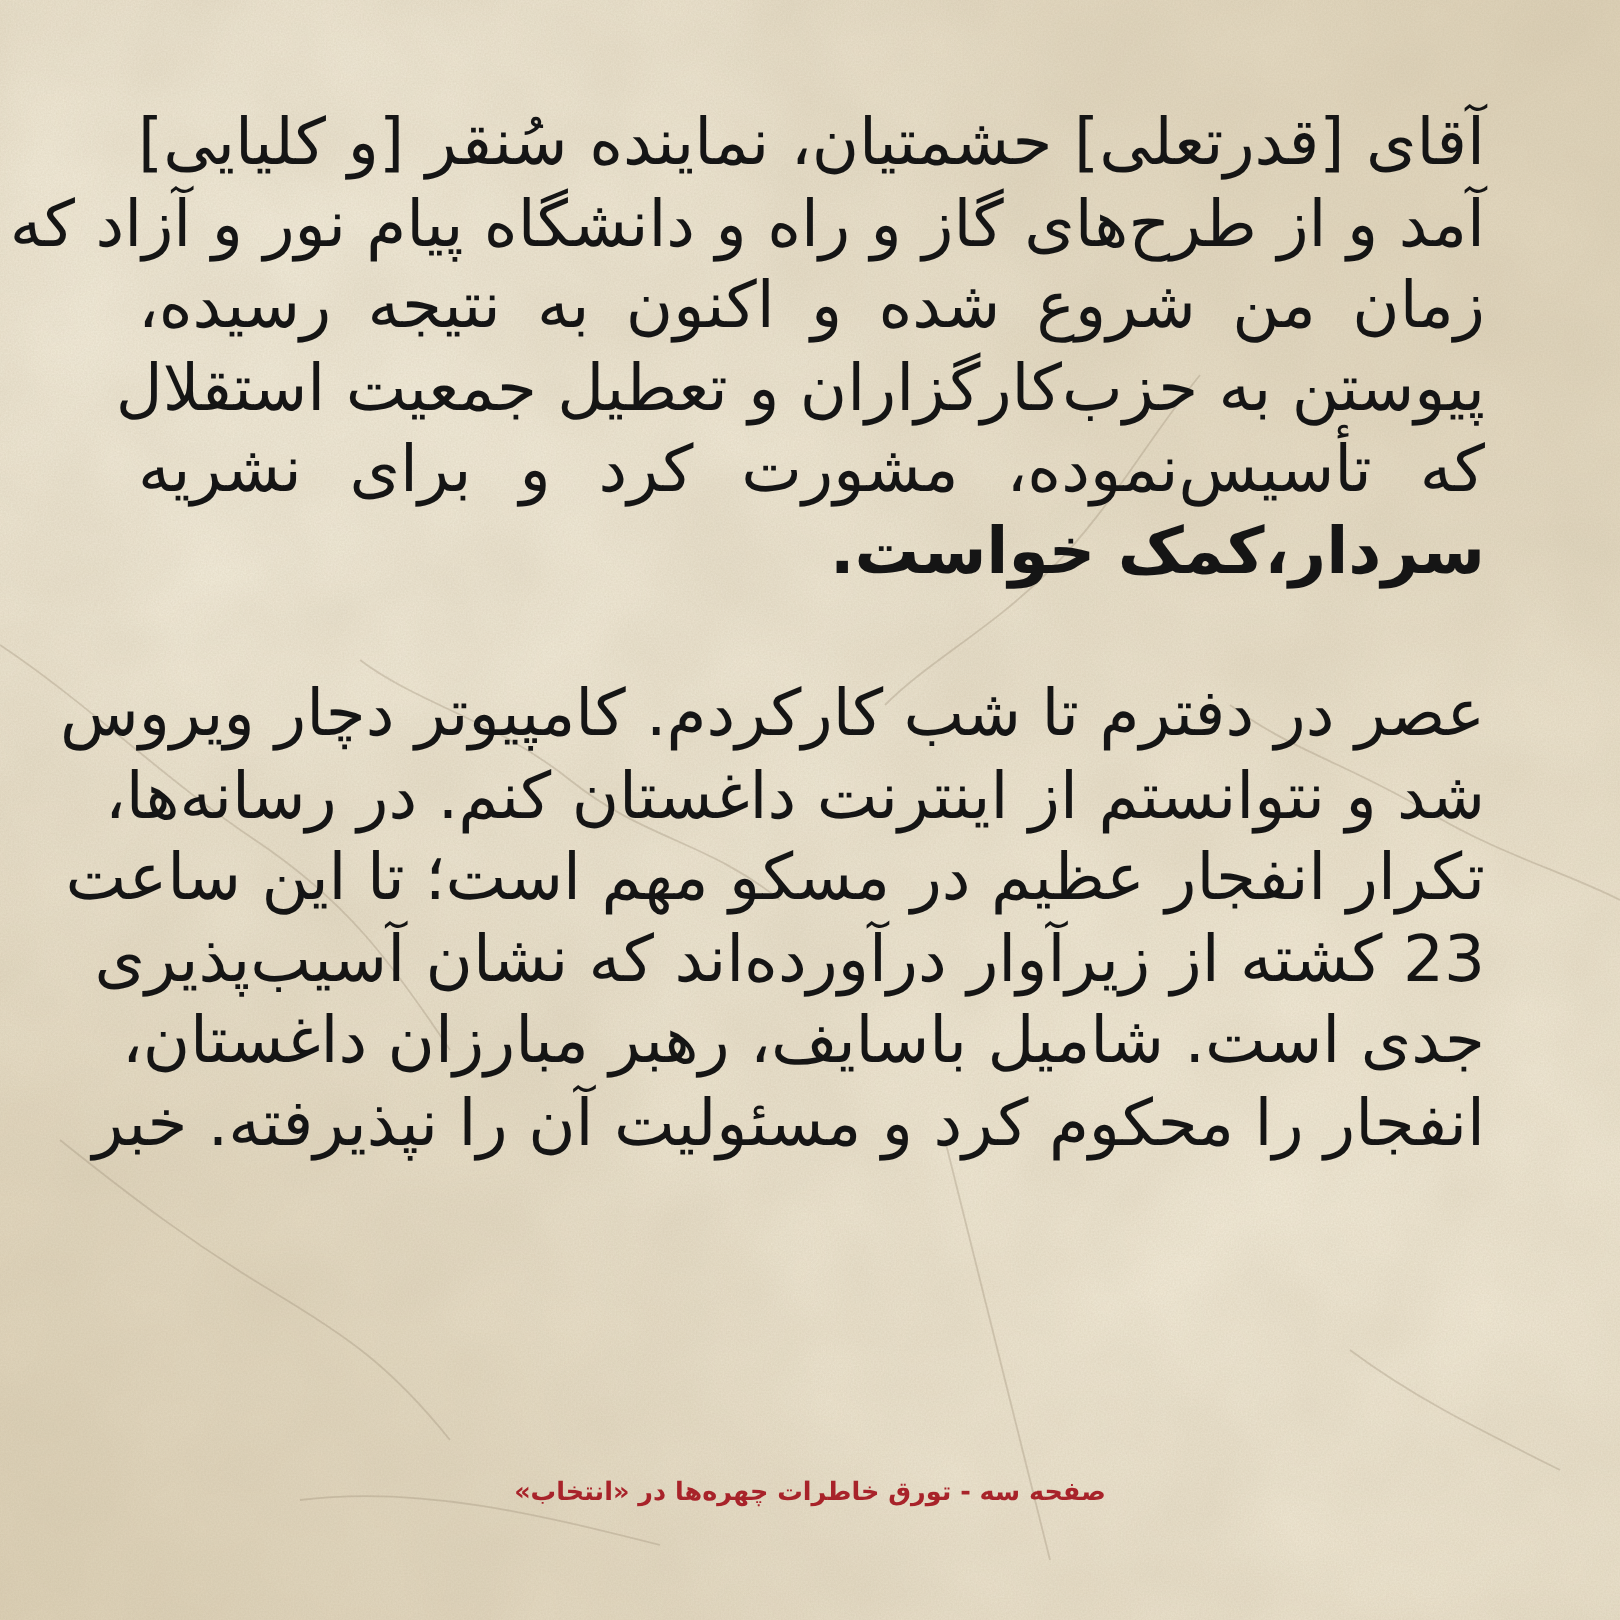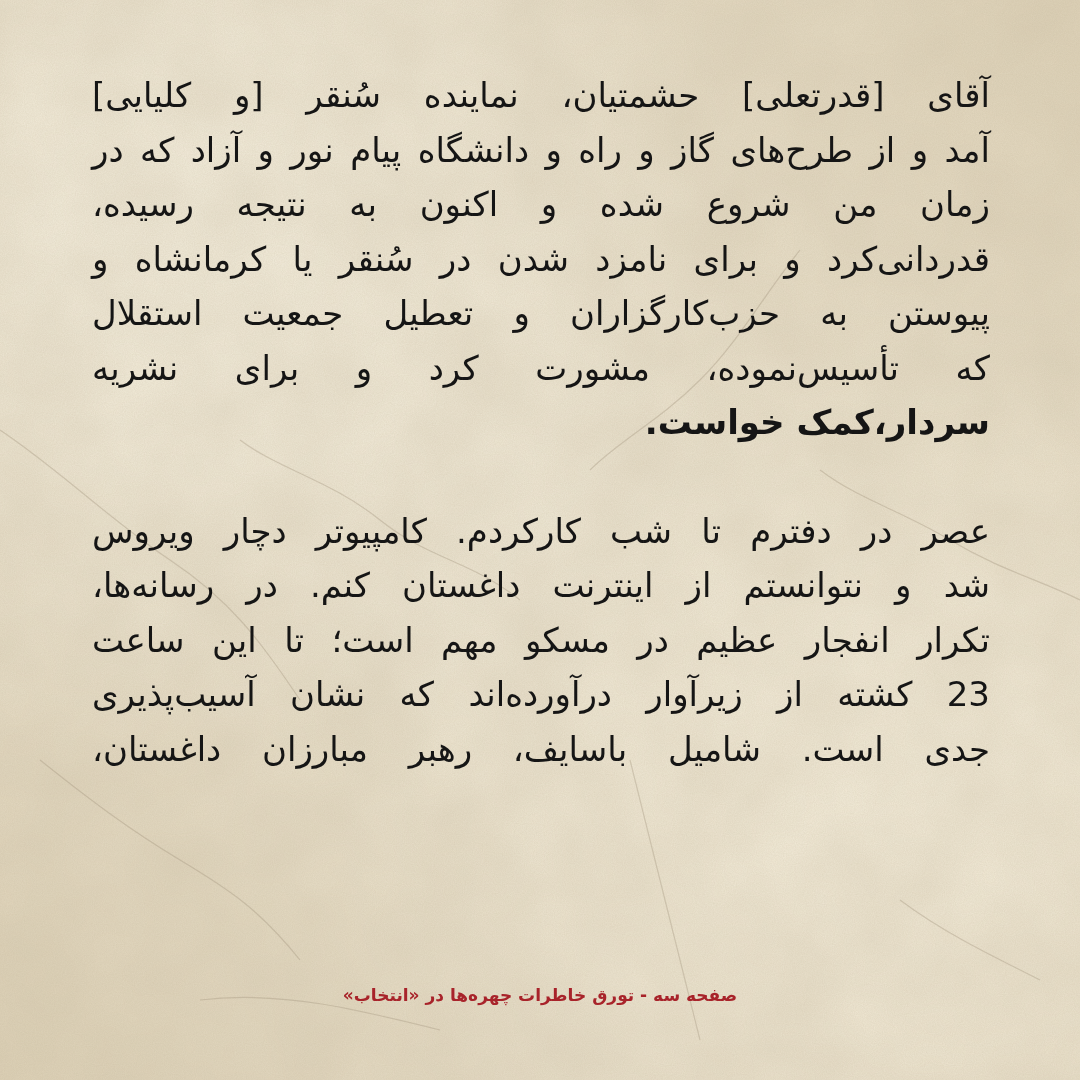--- a/index.html
+++ b/index.html
@@ -28,21 +28,21 @@
       position: absolute;
       left: 92px;
       top: 68px;
       width: 898px;
       direction: rtl;
       font-family: "DejaVu Sans", sans-serif;
       color: #151515;
     }
     .line {
       display: block;
-      font-size: 34px;
+      font-size: 43px;
       line-height: 54.5px;
       height: 54.5px;
       white-space: nowrap;
       text-align: justify;
       text-align-last: justify;
       direction: rtl;
     }
     .line.last {
       text-align-last: right;
       font-weight: bold;
@@ -89,28 +89,28 @@
     <path d="M200 1000 C 280 990, 360 1010, 440 1030"></path>
     <path d="M900 900 C 940 930, 980 950, 1040 980"></path>
   </g>
 </svg>
 
 <main class="page">
   <section>
     <span class="line">آقای [قدرتعلی] حشمتیان، نماینده سُنقر [و کلیایی]</span>
     <span class="line">آمد و از طرح‌های گاز و راه و دانشگاه پیام نور و آزاد که در</span>
     <span class="line">زمان من شروع شده و اکنون به نتیجه رسیده،</span>
-    <span class="line">قدردانی‌کرد و برای نامزد شدن در سُنقر یا کرمانشاه و</span>
     <span class="line">پیوستن به حزب‌کارگزاران و تعطیل جمعیت استقلال</span>
     <span class="line">که تأسیس‌نموده، مشورت کرد و برای نشریه</span>
     <span class="line last">سردار،کمک خواست.</span>
   </section>
   <div class="para-gap"></div>
   <section>
     <span class="line">عصر در دفترم تا شب کارکردم. کامپیوتر دچار ویروس</span>
     <span class="line">شد و نتوانستم از اینترنت داغستان کنم. در رسانه‌ها،</span>
     <span class="line">تکرار انفجار عظیم در مسکو مهم است؛ تا این ساعت</span>
     <span class="line">23 کشته از زیرآوار درآورده‌اند که نشان آسیب‌پذیری</span>
     <span class="line">جدی است. شامیل باسایف، رهبر مبارزان داغستان،</span>
+    <span class="line">انفجار را محکوم کرد و مسئولیت آن را نپذیرفته. خبر</span>
   </section>
 </main>
 
 <div class="caption">صفحه سه - تورق خاطرات چهره‌ها در «انتخاب»</div>
 
 </body></html>

